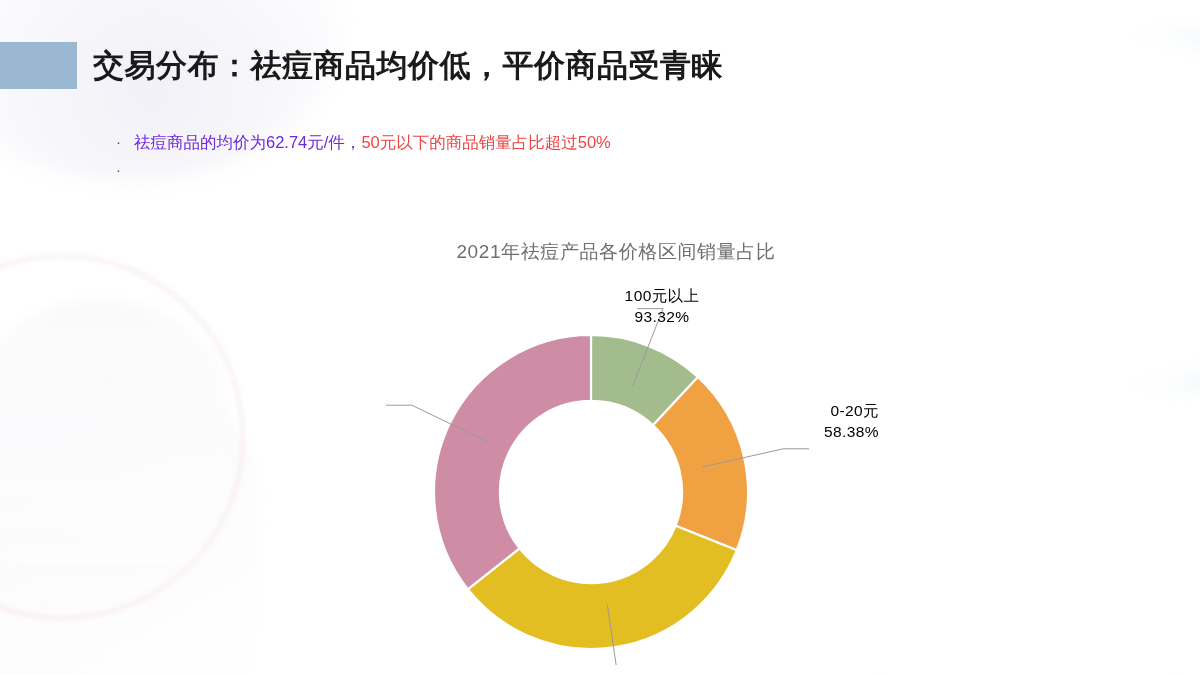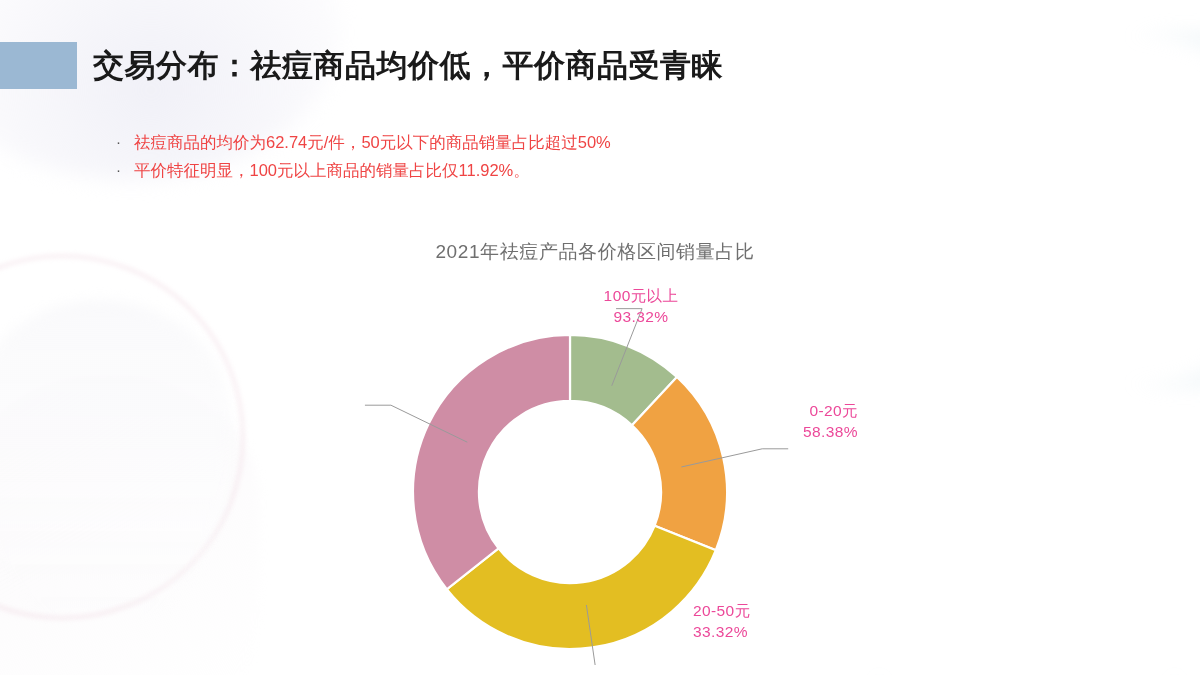--- a/index.html
+++ b/index.html
@@ -142,27 +142,27 @@
     color: #1a1a1a;
     white-space: nowrap;
   }
   .bullet-dot {
     width: 18px;
     flex: 0 0 18px;
     color: #555;
     font-size: 15px;
     line-height: 28px;
   }
-  .seg-plain { color: #ef4444; }
+  .seg-plain { color: #6d28d9; }
   .seg-accent { color: #ef4444; }
 
   
   .chart-area {
     position: absolute;
-    left: 295px;
+    left: 316px;
     top: 225px;
     width: 600px;
     height: 440px;
   }
   .chart-title {
     position: absolute;
     left: 0;
     top: 14px;
     width: 600px;
     text-align: center;
@@ -181,21 +181,21 @@
   }
   .leader {
     stroke: #9a9a9a;
     stroke-width: 1;
     fill: none;
   }
   .dlabel {
     position: absolute;
     font-size: 15.5px;
     line-height: 21px;
-    color: #ec4899;
+    color: #000000;
     letter-spacing: 0.4px;
     white-space: nowrap;
   }
   .dlabel .l1 { display: block; }
   .dlabel .l2 { display: block; }
   .lbl-top     { left: 286px; top:  60px; text-align: center; width: 120px; }
   .lbl-right   { left: 443px; top: 175px; text-align: right;   width: 120px; }
   .lbl-bottom  { left: 398px; top: 375px; text-align: left;   width: 120px; }
   .lbl-left    { left:  14px; top: 138px; text-align: center; width: 130px; }
 </style>
@@ -218,21 +218,20 @@
   <div class="accent-block" style="background: rgb(155, 184, 211);"></div>
   <div class="slide-title">交易分布：祛痘商品均价低，平价商品受青睐</div>
 
   <div class="bullets">
     <div class="bullet-row">
       <span class="bullet-dot">·</span>
       <span><span class="seg-plain">祛痘商品的均价为62.74元/件，</span><span class="seg-accent">50元以下的商品销量占比超过50%</span></span>
     </div>
     <div class="bullet-row">
       <span class="bullet-dot">·</span>
-      <span><span class="seg-accent">平价特征明显</span><span class="seg-plain">，100元以上商品的销量占比仅11.92%。</span></span>
     </div>
   </div>
 
   <div class="chart-area">
 
     <div class="chart-title">2021年祛痘产品各价格区间销量占比</div>
 
     <svg class="donut-svg" width="600" height="440" viewBox="0 0 600 440">
       <g id="slices">
           <path d="M 275 110 A 157 157 0 0 1 381.90587412714063 152.0211581328462 L 337.0054069937416 200.3122717170508 A 91.05999999999999 91.05999999999999 0 0 0 275 175.94 Z" class="slice" fill="#a3bc8e"></path>
@@ -249,19 +248,15 @@
     </svg>
 
     <div class="dlabel lbl-top">
       <span class="l1">100元以上</span>
       <span class="l2">93.32%</span>
     </div>
     <div class="dlabel lbl-right">
       <span class="l1">0-20元</span>
       <span class="l2">58.38%</span>
     </div>
-    <div class="dlabel lbl-bottom">
-      <span class="l1">20-50元</span>
-      <span class="l2">33.32%</span>
-    </div>
 
   </div>
 </div>
 
 </body></html>

